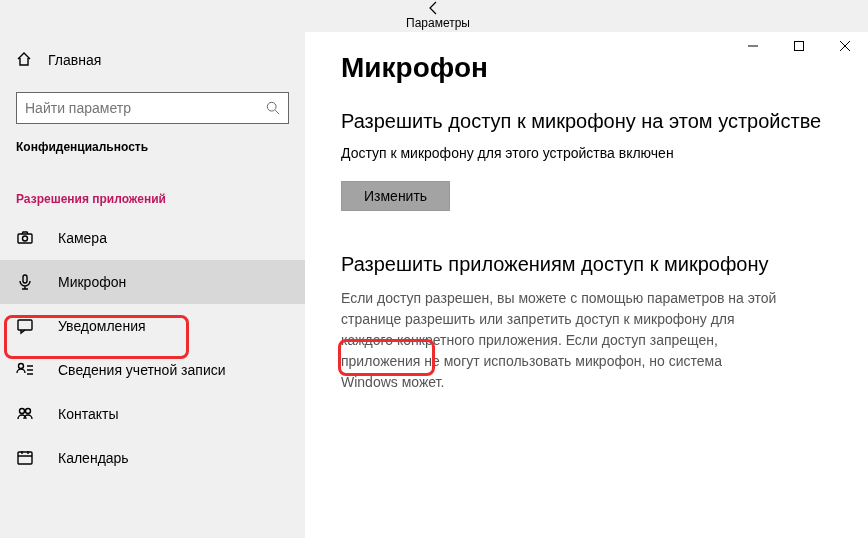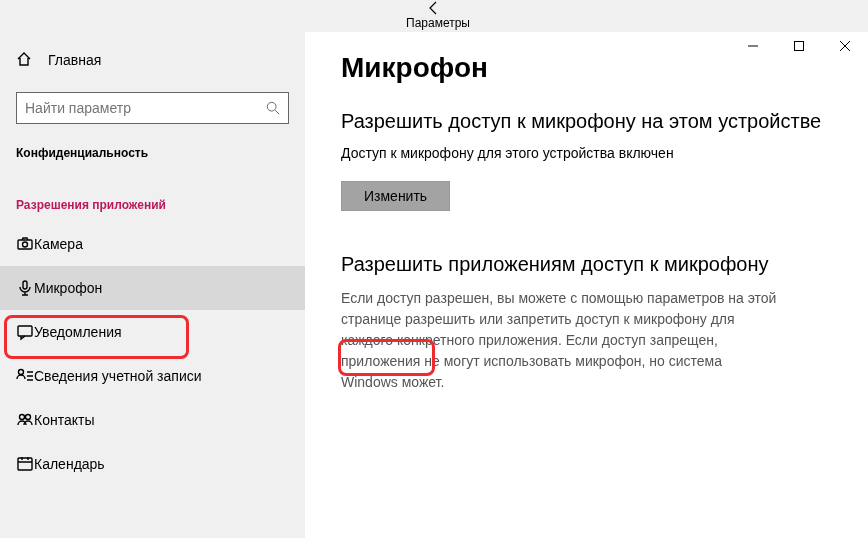--- a/index.html
+++ b/index.html
@@ -5,25 +5,25 @@
     * { margin: 0; padding: 0; box-sizing: border-box; font-family: "Segoe UI", Arial, sans-serif; }
     body { width: 868px; height: 538px; background: #fff; display: flex; flex-direction: column; overflow: hidden; }
     .titlebar { height: 32px; display: flex; align-items: center; background: #f0f0f0; flex-direction: column; }
     .back-btn { width: 48px; height: 32px; display: flex; align-items: center; justify-content: center; cursor: pointer; }
     .title { font-size: 12px; margin-left: 8px; color: #000; }
     .win-controls { margin-left: auto; display: flex; }
     .win-btn { width: 46px; height: 32px; display: flex; align-items: center; justify-content: center; cursor: pointer; }
     .sidebar { width: 305px; background: #f0f0f0; padding-top: 8px; padding-left: 0; }
     .home-link { display: flex; align-items: center; height: 40px; padding-left: 16px; gap: 16px; cursor: pointer; }
     .home-link span { font-size: 14px; }
-    .search-box { margin: 12px 16px 12px 16px; border: 1px solid #666; background: #fff; height: 32px; display: flex; align-items: center; padding: 0 8px; }
+    .search-box { margin: 12px 16px 6px 16px; border: 1px solid #666; background: #fff; height: 32px; display: flex; align-items: center; padding: 0 8px; }
     .search-box input { border: none; outline: none; flex: 1; font-size: 14px; background: transparent; }
     .group-label { font-size: 12px; font-weight: 600; padding: 14px 12px 10px 16px; color: #be185d; }
     .category-title { font-size: 12px; font-weight: 600; padding: 10px 16px 24px 16px; }
-    .nav-item { display: flex; align-items: center; height: 44px; padding-left: 16px; gap: 0; cursor: pointer; font-size: 14px; }
+    .nav-item { display: flex; align-items: center; height: 44px; padding-left: 16px; gap: 24px; cursor: pointer; font-size: 14px; }
     .nav-item.active { background: #d8d8d8; }
     .nav-item .icon { width: 18px; height: 18px; display: flex; align-items: center; justify-content: center; color: #000; }
     .highlight { position: absolute; border: 3px solid #ef2b2d; border-radius: 8px; z-index: 5; pointer-events: none; }
     .hl-nav { left: 4px; top: 283px; width: 185px; height: 44px; }
     .hl-btn { left: 338px; top: 307px; width: 97px; height: 37px; }
     .main { flex: 1; padding: 20px 32px 20px 36px; overflow-y: auto; }
     .main h1 { font-size: 28px; font-weight: 600; margin-bottom: 24px; }
     .main h2 { font-size: 20px; font-weight: 400; margin-bottom: 10px; line-height: 1.35; }
     .main p { font-size: 14px; color: #555; line-height: 1.5; margin-bottom: 18px; max-width: 440px; }
     .status { font-size: 14px; margin-bottom: 20px; }

